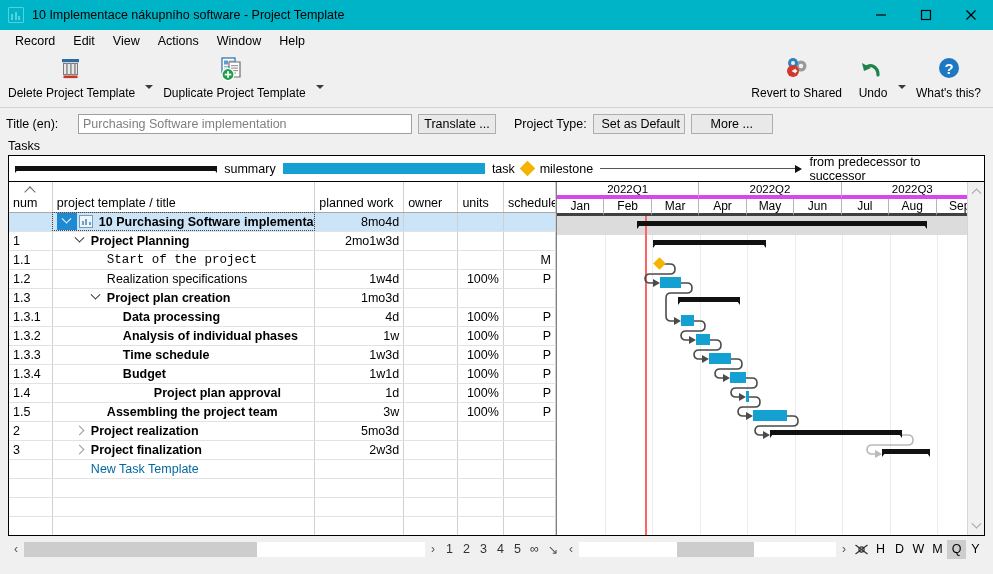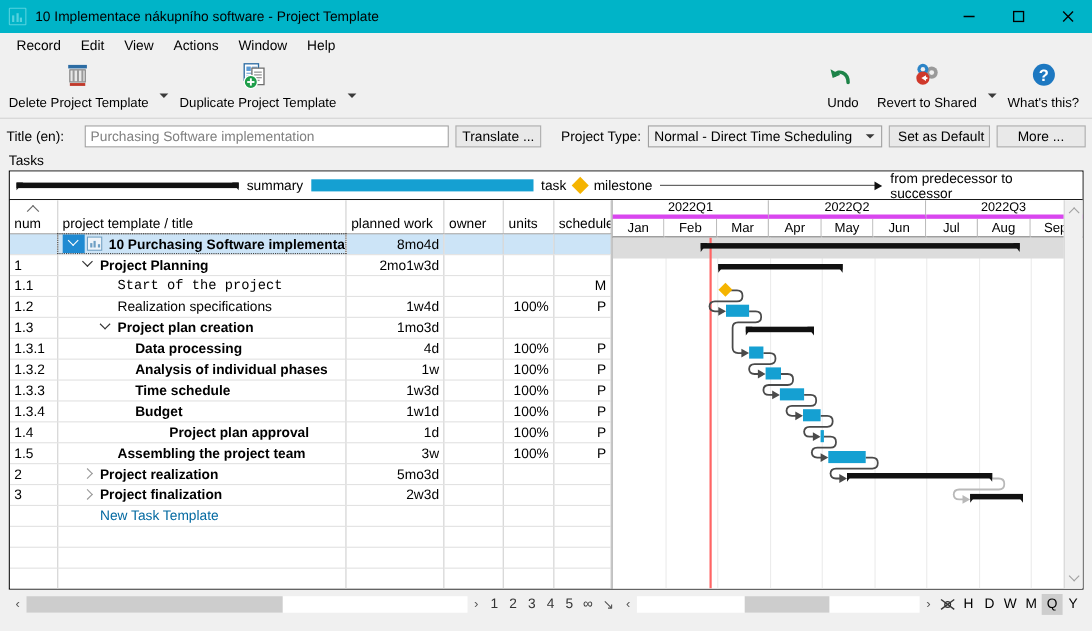--- a/index.html
+++ b/index.html
@@ -135,21 +135,21 @@
   .proj-icon i:nth-child(2) { left: 5.5px; width: 2px; height: 6px; }
   .proj-icon i:nth-child(3) { left: 9px; width: 2px; height: 3px; }
 
   
   .sorter { display: flex; justify-content: center; padding-top: 1px; }
   .sorter .up { width: 8px; height: 8px; border-left: 1.5px solid #666; border-top: 1.5px solid #666; transform: rotate(45deg); }
 
   
   .tl-quarters, .tl-months { display: flex; height: 17px; flex: 0 0 17px; }
   .tl-q { border-right: 1px solid #b5b5b5; border-bottom: 4px solid #d946ef; display: flex; align-items: center; justify-content: center; font-size: 11.5px; background: #fff; }
-  .tl-m { border-right: 1px solid #b5b5b5; border-bottom: 1px solid #404040; display: flex; align-items: center; justify-content: center; font-size: 12px; background: #fff; }
+  .tl-m { border-right: 1px solid #b5b5b5; border-bottom: 3px solid #404040; display: flex; align-items: center; justify-content: center; font-size: 12px; background: #fff; }
   .gantt-body { position: relative; flex: 1 1 auto; overflow: hidden; background: #fff; }
   .grow { position: absolute; left: 0; right: 0; height: 19px; }
   .grow.hl { background: #dcdcdc; }
   .today { position: absolute; top: 0; bottom: 0; width: 2px; background: #ff6464; }
   .gcol { position: absolute; top: 0; bottom: 0; width: 1px; background: #ececec; }
   .bar-task { position: absolute; height: 11px; background: #15a0d2; }
   .bar-sum { position: absolute; height: 9px; }
   .bar-sum .body { position: absolute; left: 0; right: 0; top: 0; height: 5px; background: #111; }
   .bar-sum .capl { position: absolute; left: 0; top: 0; width: 0; height: 0; border-left: 6px solid #111; border-bottom: 8px solid transparent; }
   .bar-sum .capr { position: absolute; right: 0; top: 0; width: 0; height: 0; border-right: 6px solid #111; border-bottom: 8px solid transparent; }
@@ -264,70 +264,64 @@
       </div>
       <div class="rb-caret">
           <div class="caret-dn"></div>
         </div>
     </div>
 
     <div class="ribbon-right">
       <div class="rb-btn">
         <div class="rb-icon">
           <svg width="30" height="28" viewBox="0 0 30 28">
-            <path d="M20 19 C20 10, 11 7, 8 12" fill="none" stroke="#1d8348" stroke-width="3.2" stroke-linecap="round"></path>
-            <path d="M4 7 L6 15 L13 12 Z" fill="#1d8348"></path>
-          </svg>
-        </div>
-        <div class="rb-label">Undo</div>
-      </div>
-      <div class="rb-btn">
-        <div class="rb-icon">
-          <svg width="30" height="28" viewBox="0 0 30 28">
             <g fill="#9a9a9a">
                 <circle cx="19" cy="10" r="5.5"></circle>
                 <circle cx="19" cy="10" r="2.2" fill="#f0f0f0"></circle>
               </g>
             <g fill="#2c84c7">
                 <circle cx="11" cy="7" r="5"></circle>
                 <circle cx="11" cy="7" r="2" fill="#f0f0f0"></circle>
               </g>
             <circle cx="11" cy="15" r="6" fill="#d0392b"></circle>
             <path d="M13.8 12.4 L9.6 15 L13.8 17.6 Z" fill="#fff"></path>
             <rect x="12.5" y="14.2" width="2.6" height="1.7" fill="#fff"></rect>
           </svg>
         </div>
         <div class="rb-label">Revert to Shared</div>
       </div>
+      <div class="rb-btn">
+        <div class="rb-icon">
+          <svg width="30" height="28" viewBox="0 0 30 28">
+            <path d="M20 19 C20 10, 11 7, 8 12" fill="none" stroke="#1d8348" stroke-width="3.2" stroke-linecap="round"></path>
+            <path d="M4 7 L6 15 L13 12 Z" fill="#1d8348"></path>
+          </svg>
+        </div>
+        <div class="rb-label">Undo</div>
+      </div>
       <div class="rb-caret">
           <div class="caret-dn"></div>
         </div>
       <div class="rb-btn">
         <div class="rb-icon">
           <svg width="30" height="28" viewBox="0 0 30 28">
             <circle cx="15" cy="12" r="10" fill="#1d78c1"></circle>
             <text x="15" y="17.5" font-family="Liberation Sans, sans-serif" font-size="15" font-weight="bold" fill="#fff" text-anchor="middle">?</text>
           </svg>
         </div>
         <div class="rb-label">What's this?</div>
       </div>
     </div>
   </div>
 
   <div class="formrow">
     <div class="lbl" style="width:66px">Title (en):</div>
     <div class="textbox" style="width:334px">Purchasing Software implementation</div>
     <div class="btn" style="width:78px">Translate ...</div>
     <div class="lbl" style="margin-left:12px">Project Type:</div>
-    <div class="combo" style="width:215px">
-      <span>Normal - Direct Time Scheduling</span>
-      <span class="arrow">
-          <span class="caret-dn"></span>
-        </span>
-    </div>
     <div class="btn" style="width:92px">
       <svg width="14" height="13" viewBox="0 0 14 13">
         <rect x="0.5" y="0.5" width="12" height="11" fill="#eaf2fa" stroke="#6e9fc4"></rect>
         <rect x="0.5" y="0.5" width="12" height="2.5" fill="#6e9fc4"></rect>
         <rect x="2.5" y="5" width="2" height="5" fill="#c0392b"></rect>
         <rect x="6" y="5.5" width="5" height="1.2" fill="#6e9fc4"></rect>
         <polygon points="9.5,6.5 10.9,9.4 14,9.8 11.7,12 12.3,15 9.5,13.5 6.7,15 7.3,12 5,9.8 8.1,9.4" fill="#f1b400" transform="scale(0.62) translate(6,2)"></polygon>
       </svg>
       <span>Set as Default</span>
     </div>

